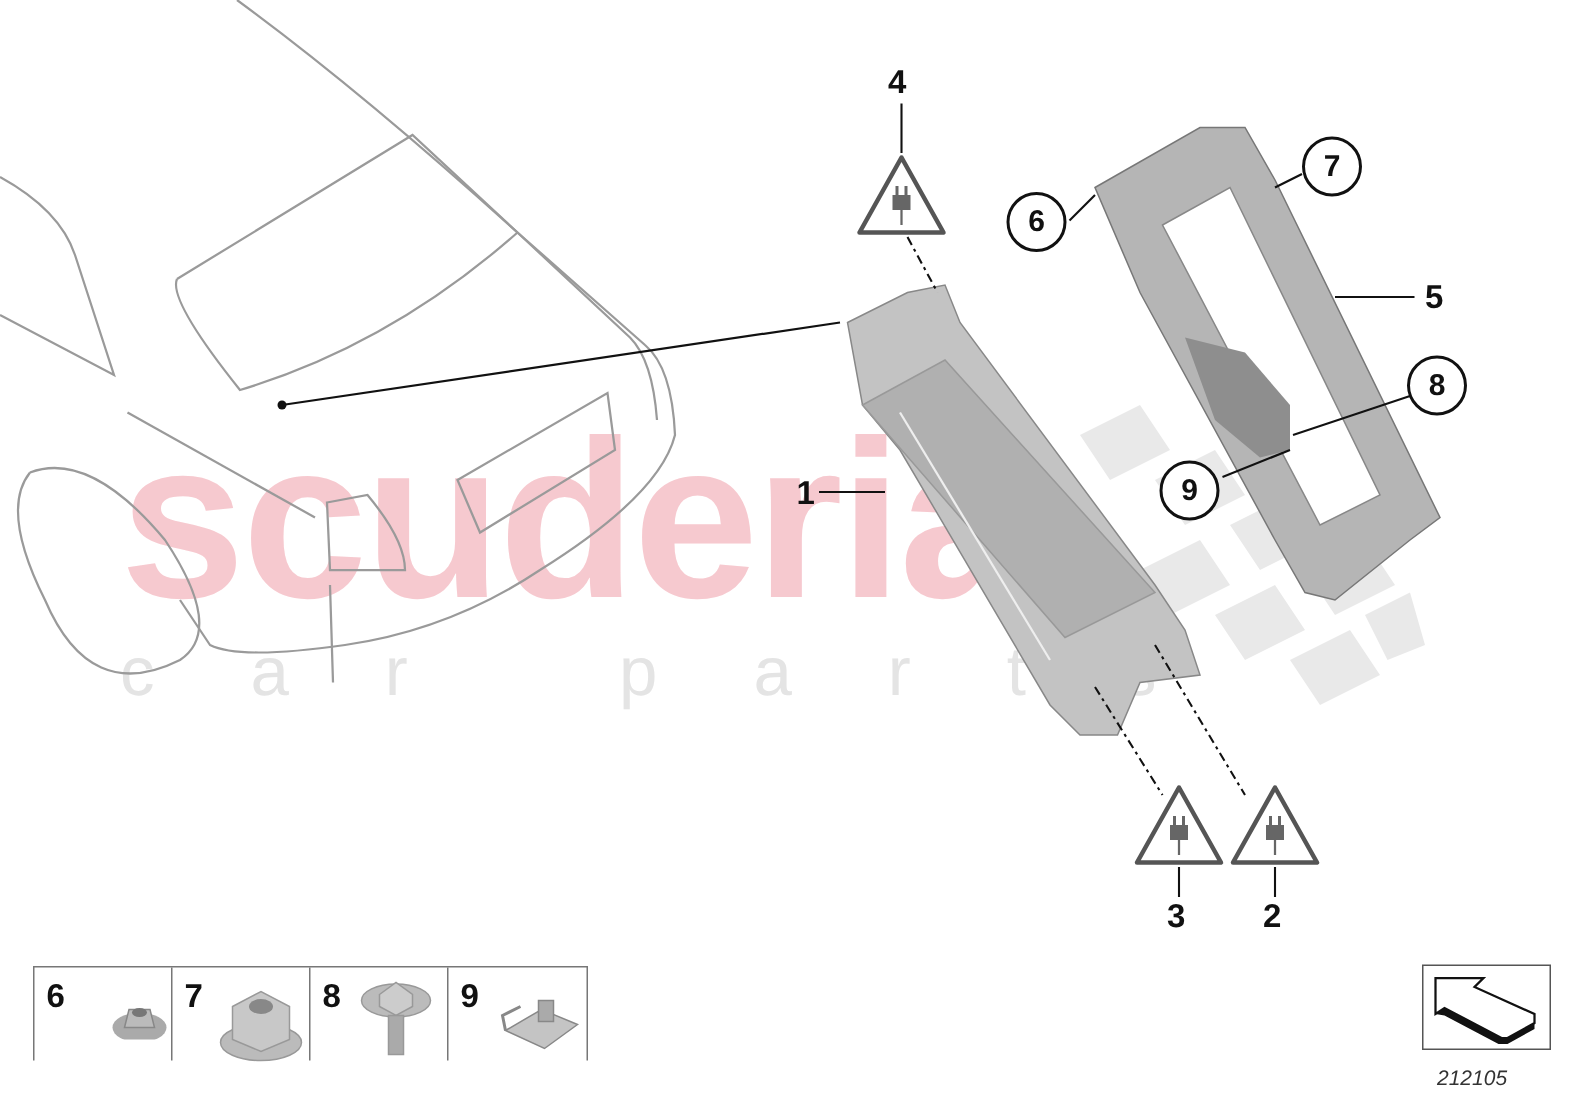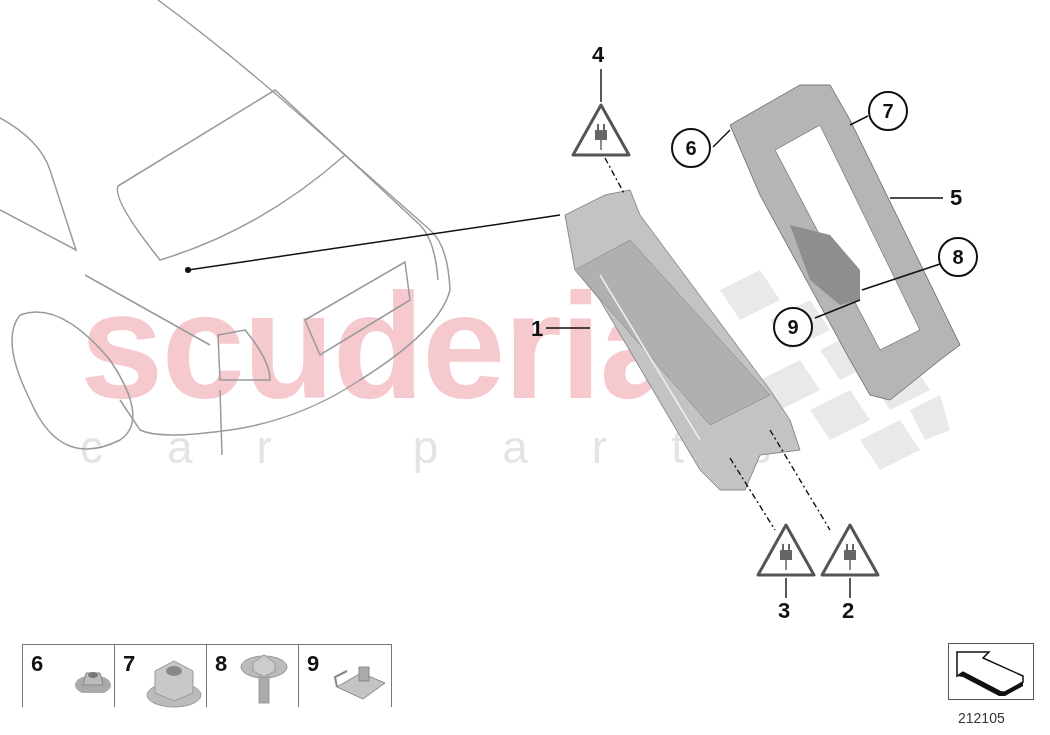--- a/index.html
+++ b/index.html
@@ -6,21 +6,21 @@
   body{width:1050px;height:735px;position:relative;overflow:hidden;font-family:"Liberation Sans",sans-serif;}
   .layer{position:absolute;left:0;top:0;}
   .callout{position:absolute;font-weight:bold;font-size:22px;color:#111;line-height:1;text-align:center;}
   .circ{position:absolute;width:40px;height:40px;border:2px solid #111;border-radius:50%;background:#fff;display:flex;align-items:center;justify-content:center;font-weight:bold;font-size:20px;color:#111;box-sizing:border-box;}
   .wm{position:absolute;color:#f4b7bf;opacity:.75;font-weight:bold;letter-spacing:-2px;}
   .wm2{position:absolute;color:#e4e4e4;font-size:46px;letter-spacing:64px;}
   .legend{position:absolute;left:22px;top:644px;height:62px;display:flex;border:1px solid #777;border-bottom:none;}
   .cell{width:92px;height:62px;border-right:1px solid #777;position:relative;box-sizing:border-box;}
   .cell:last-child{border-right:none;}
   .cell .num{position:absolute;left:8px;top:6px;font-weight:bold;font-size:22px;color:#111;}
-  .diag-num{position:absolute;left:958px;top:710px;font-size:14px;color:#333;}
+  .diag-num{position:absolute;left:958px;top:710px;font-size:14px;color:#333;font-style:italic;}
   .arrowbox{position:absolute;left:948px;top:643px;width:84px;height:55px;border:1px solid #555;}
 </style>
 </head>
 <body>
 
 <div class="wm" style="left:80px;top:260px;font-size:150px;">scuderia</div>
 <div class="wm2" style="left:80px;top:420px;">car parts</div>
 
 <svg class="layer" width="1050" height="735">
 

